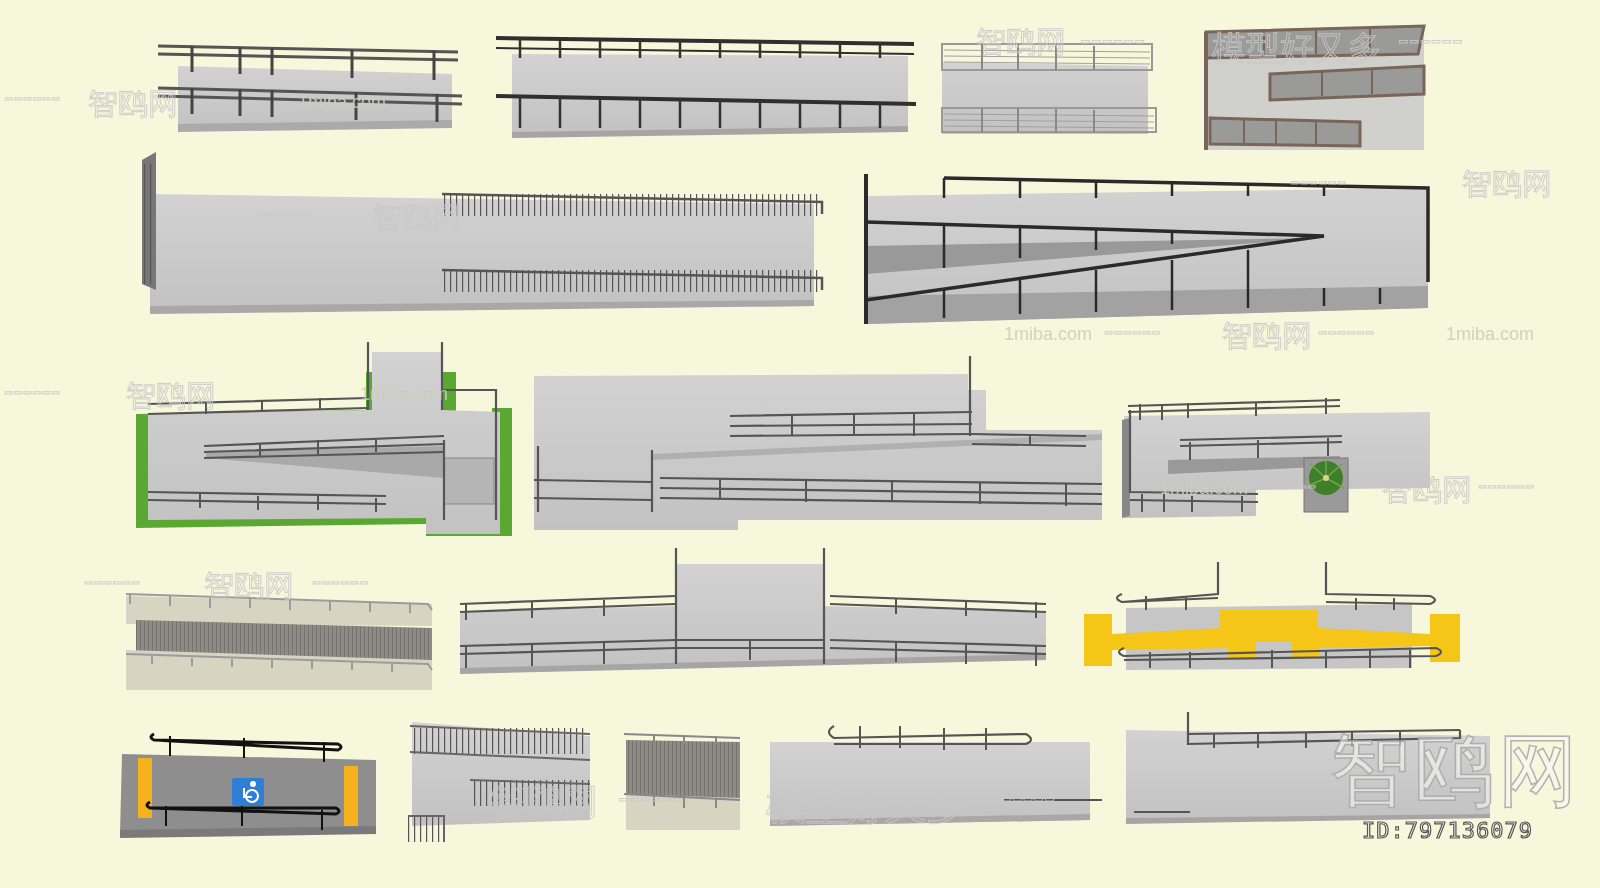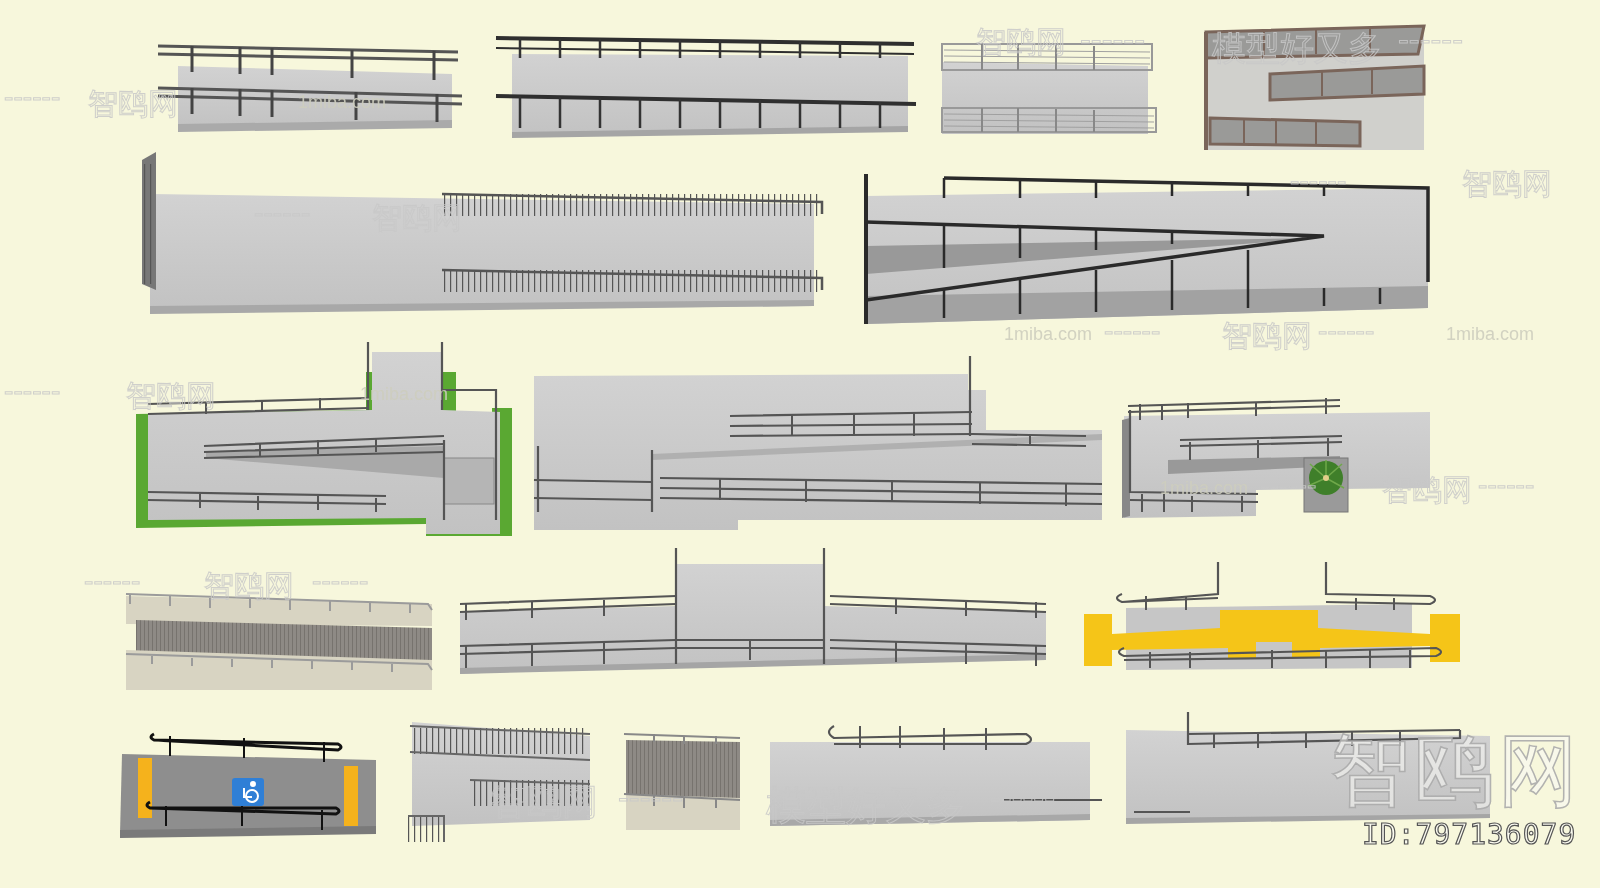--- a/index.html
+++ b/index.html
@@ -1,21 +1,21 @@
 <!DOCTYPE html>
 <html><head>
 <meta charset="utf-8">
 <style>
   html,body{margin:0;padding:0;}
   body{width:1600px;height:888px;overflow:hidden;background:#f7f7dc;position:relative;font-family:"DejaVu Sans",sans-serif;}
   .stage{position:absolute;left:0;top:0;width:1600px;height:888px;}
   svg.layer{position:absolute;left:0;top:0;}
   .wm{position:absolute;color:transparent;-webkit-text-stroke:1px rgba(200,200,200,0.85);font-family:"DejaVu Sans",sans-serif;white-space:nowrap;pointer-events:none;}
   .wm-small{position:absolute;color:rgba(205,205,190,0.9);font-family:Liberation Sans, sans-serif;white-space:nowrap;pointer-events:none;}
-  .id-label{position:absolute;left:1362px;top:818px;font-family:"DejaVu Sans Mono",monospace;font-size:28px;letter-spacing:1px;color:#fbfbf0;-webkit-text-stroke:1.2px #555;}
+  .id-label{position:absolute;left:1362px;top:818px;font-family:"DejaVu Sans Mono",monospace;font-size:22px;letter-spacing:1px;color:#fbfbf0;-webkit-text-stroke:1.2px #555;}
   .logo-big{position:absolute;left:1330px;top:718px;font-size:80px;color:rgba(250,250,245,0.55);-webkit-text-stroke:1.5px rgba(170,170,170,0.9);letter-spacing:4px;}
 </style>
 </head>
 <body>
 
 <div class="stage">
 
   <svg class="layer" width="1600" height="888" viewBox="0 0 1600 888">
     <defs>
       <linearGradient id="conc" x1="0" y1="0" x2="0" y2="1">

